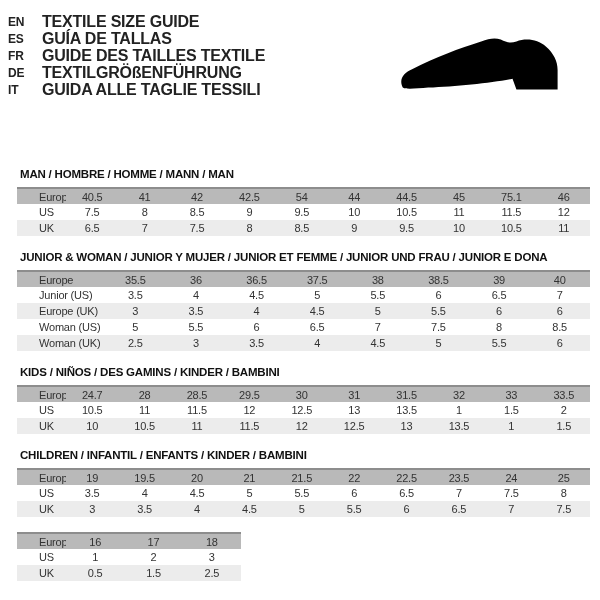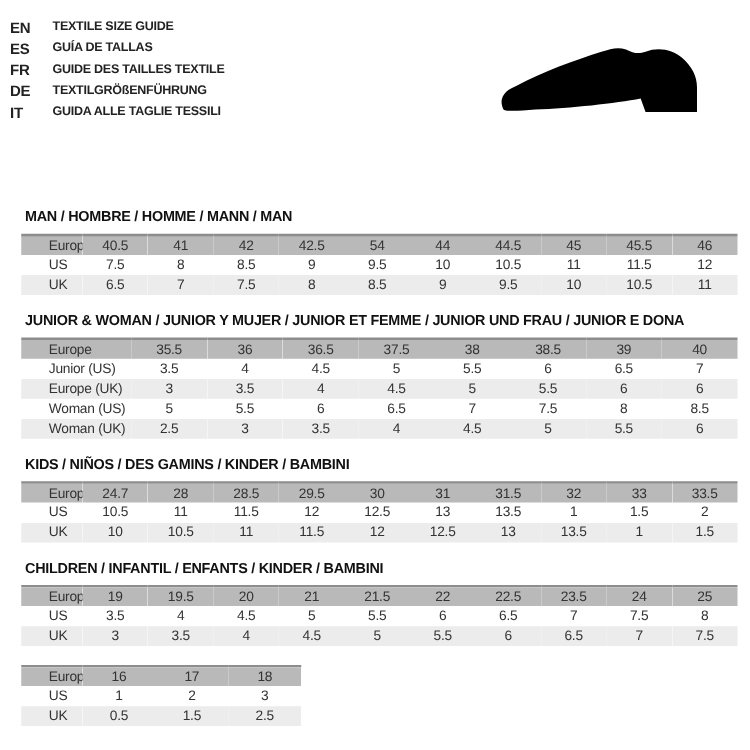--- a/index.html
+++ b/index.html
@@ -11,21 +11,21 @@
     font-family: "Liberation Sans", sans-serif;
     color: #222;
     overflow: hidden;
   }
   
   .lang-list { position: absolute; left: 8px; top: 13px; }
   .lang-row { display: flex; height: 17px; align-items: center; }
   .lang-code {
     width: 34px; font-weight: bold; font-size: 12px; letter-spacing: -0.2px;
   }
-  .lang-label { font-weight: bold; font-size: 10px; letter-spacing: -0.2px; }
+  .lang-label { font-weight: bold; font-size: 16px; letter-spacing: -0.2px; }
   .category-title {
     position: absolute; left: 20px; top: 110px;
     font-weight: bold; font-size: 12.5px; letter-spacing: -0.2px;
   }
   
   .shoe { position: absolute; left: 391px; top: 30px; width: 196px; height: 70px; }
   .shoe svg { display: block; width: 100%; height: 100%; }
   
   .sections { position: absolute; left: 17px; top: 168px; width: 573px; }
   .section { margin-bottom: 15px; }
@@ -114,21 +114,21 @@
             <tr class="header-row">
               <td class="label">Europe</td>
               <td>40.5</td>
               <td>41</td>
               <td>42</td>
               <td>42.5</td>
               <td>54</td>
               <td>44</td>
               <td>44.5</td>
               <td>45</td>
-              <td>45.5</td>
+              <td>75.1</td>
               <td>46</td>
             </tr>
             <tr class="">
               <td class="label">US</td>
               <td>7.5</td>
               <td>8</td>
               <td>8.5</td>
               <td>9</td>
               <td>9.5</td>
               <td>10</td>

